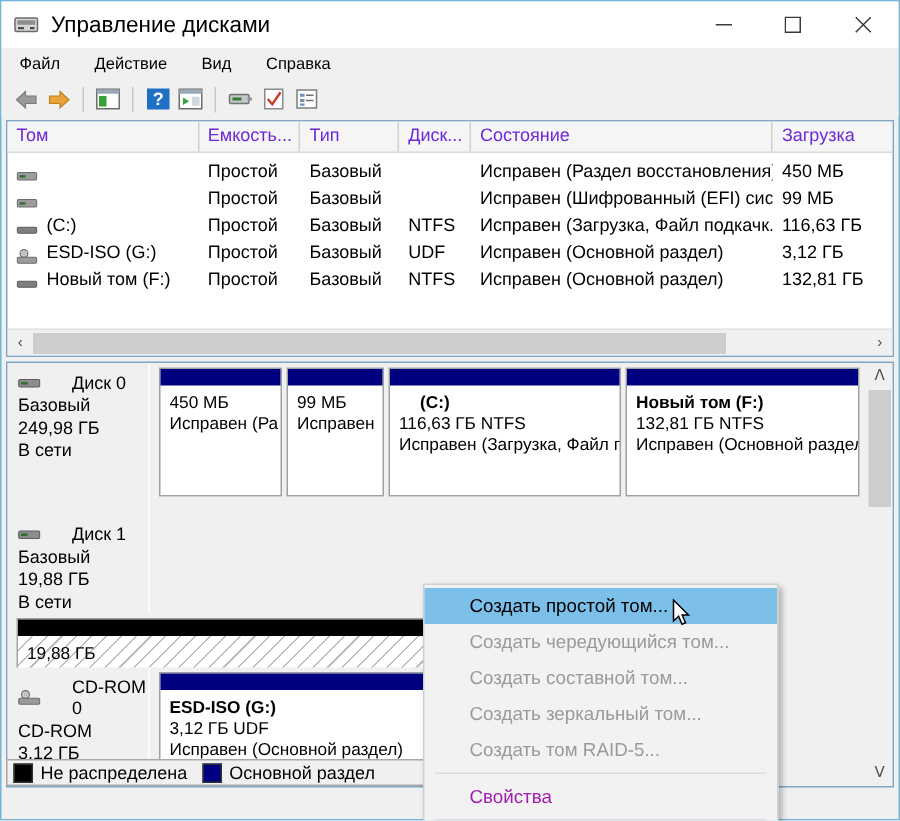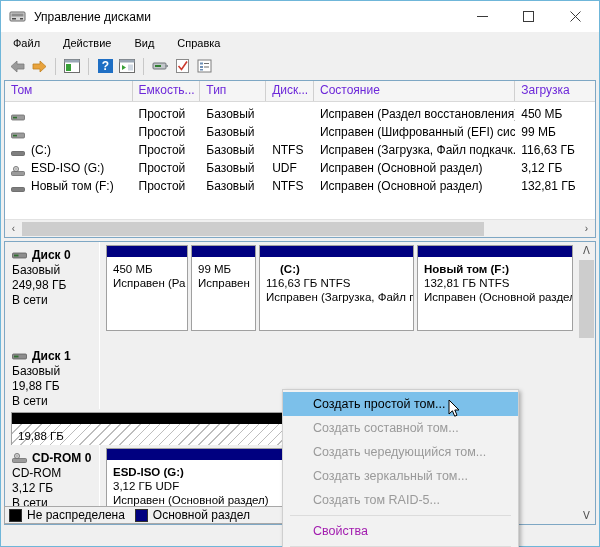--- a/index.html
+++ b/index.html
@@ -9,21 +9,21 @@
     font-size:12px;color:#000;background:#f0f0f0;
     -webkit-font-smoothing:antialiased;
   }
   #app{position:relative;width:600px;height:547px;background:#f0f0f0;
        border:1px solid #6fb6d9;box-sizing:border-box;}
 
   
   .titlebar{position:absolute;left:0;top:0;width:598px;height:31px;background:#ffffff;
             display:flex;align-items:center;}
   .tb-icon{width:18px;height:16px;margin-left:8px;margin-right:7px;position:relative;flex:none;}
-  .tb-title{font-size:12px;color:#000;}
+  .tb-title{font-size:15px;color:#000;}
   .tb-buttons{margin-left:auto;display:flex;height:31px;}
   .tb-btn{width:46px;height:31px;display:flex;align-items:center;justify-content:center;
           font-size:12px;color:#202020;}
   .tb-btn.close{width:48px;}
   .tb-btn svg{display:block;}
 
   
   .menubar{position:absolute;left:0;top:31px;width:598px;height:22px;background:#f0f0f0;
            display:flex;align-items:center;padding-left:9px;box-sizing:border-box;}
   .menubar .mi{font-size:11px;color:#000;margin-right:17px;padding:1px 3px;cursor:default;}
@@ -49,21 +49,21 @@
   .hs-arrow{width:17px;height:16px;display:flex;align-items:center;justify-content:center;color:#505050;font-size:10px;}
   .hs-track{flex:1;height:16px;position:relative;}
   .hs-thumb{position:absolute;left:0;top:1px;height:14px;width:462px;background:#cdcdcd;}
 
   
   .graphpane{position:absolute;left:3px;top:240px;width:592px;height:284px;background:#f0f0f0;
              border:1px solid #7ea7c4;box-sizing:border-box;overflow:hidden;}
   .diskrow{position:absolute;left:0;display:flex;}
   .dlabel{width:95px;box-sizing:border-box;background:#f0f0f0;border-right:1px solid #fff;
           padding:6px 0 0 7px;}
-  .dlabel .dname{font-weight:bold;font-size:12px;margin-bottom:1px;display:flex;align-items:center;}
+  .dlabel .dname{font-weight:normal;font-size:12px;margin-bottom:1px;display:flex;align-items:center;gap:16px;}
   .dlabel .dline{font-size:12px;line-height:15px;color:#000;}
   .disk-ico{width:15px;height:10px;margin-right:5px;display:inline-block;position:relative;}
   .parts{position:relative;background:#f0f0f0;padding-top:3px;box-sizing:border-box;}
   .part{position:absolute;top:3px;border:1px solid #a0a0a0;box-sizing:border-box;background:#fff;}
   .part .cap{height:11px;background:#000080;}
   .part .body{padding:5px 0 0 6px;font-size:11.5px;line-height:14px;color:#000;overflow:hidden;
               white-space:nowrap;}
   .unalloc{position:absolute;top:3px;border:1px solid #a0a0a0;box-sizing:border-box;
            background-color:#ffffff;
            background-image:repeating-linear-gradient(135deg,#bdbdbd 0px,#bdbdbd 1px,#ffffff 1px,#ffffff 7px);}
@@ -408,22 +408,22 @@
 
   <div class="legend">
     <span class="lg-sw" style="background:#000000"></span>
     <span class="lg-txt">Не распределена</span>
     <span class="lg-sw" style="background:#000080"></span>
     <span class="lg-txt">Основной раздел</span>
   </div>
 
   <div class="ctxmenu">
     <div class="cmi sel">Создать простой том...</div>
+    <div class="cmi disabled">Создать чередующийся том...</div>
     <div class="cmi disabled">Создать составной том...</div>
-    <div class="cmi disabled">Создать чередующийся том...</div>
     <div class="cmi disabled">Создать зеркальный том...</div>
     <div class="cmi disabled">Создать том RAID-5...</div>
     <div class="cmsep"></div>
     <div class="cmi">Свойства</div>
     <div class="cmsep"></div>
 
   </div>
 
   <div class="cursor">
     <svg width="13" height="20" viewBox="0 0 13 20">

